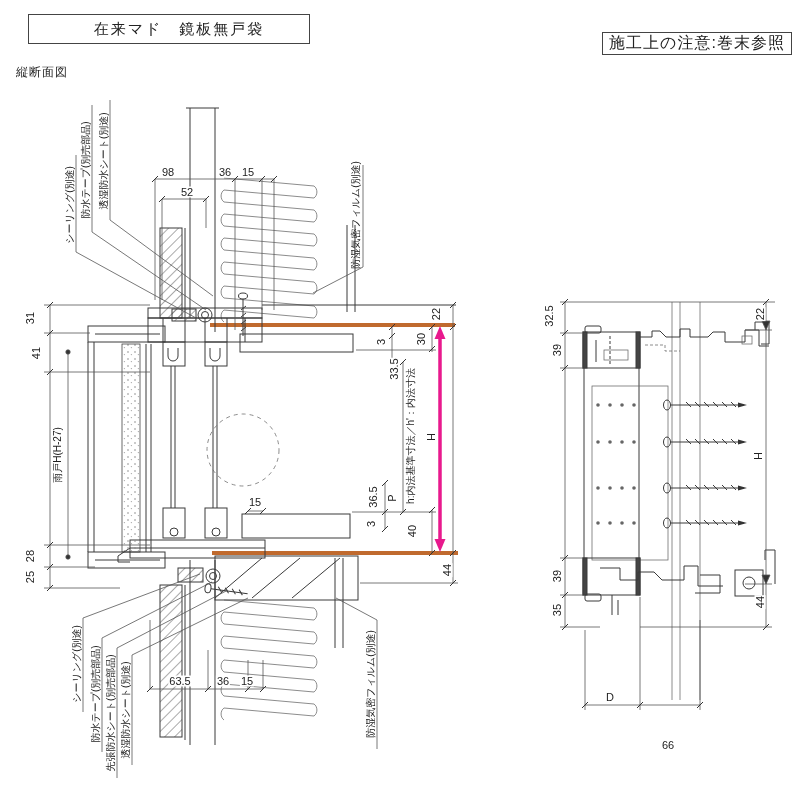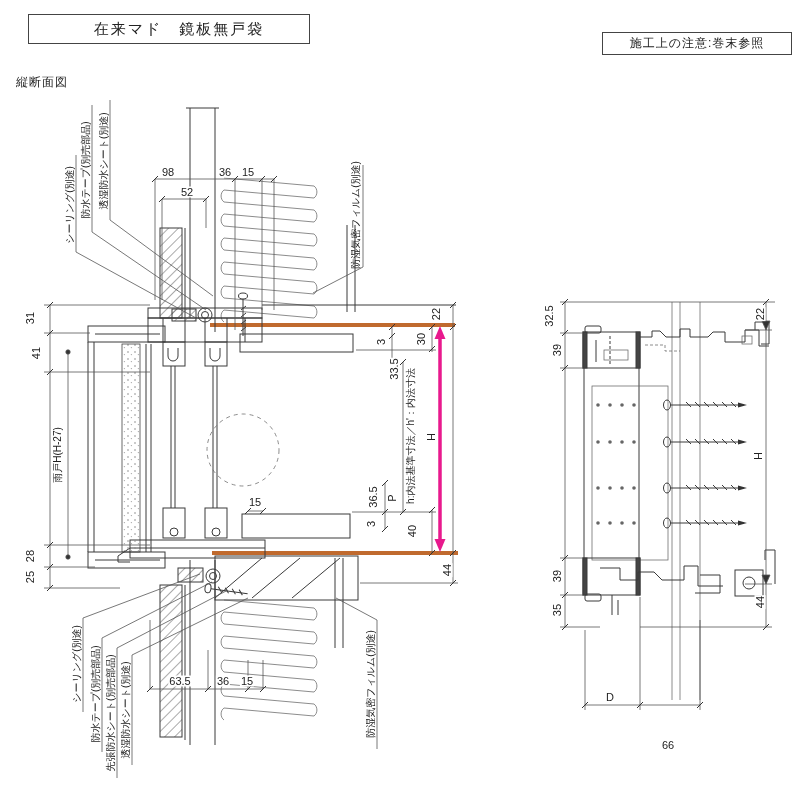--- a/index.html
+++ b/index.html
@@ -8,22 +8,22 @@
   svg{position:absolute;left:0;top:0;}
   .lbl{position:absolute;font-size:11px;line-height:1;color:#222;white-space:nowrap;
        transform:translate(-50%,-50%);background:#fff;padding:0 1px;}
   .v{transform:translate(-50%,-50%) rotate(-90deg);}
   .s10{font-size:10px;}
   .nobg{background:transparent;}
   .title-box{position:absolute;left:28px;top:14px;width:260px;height:28px;border:1px solid #444;
              display:flex;align-items:center;justify-content:center;font-size:15px;letter-spacing:2px;background:#fff;padding-left:20px;}
   .doc-title{position:absolute;right:10px;top:8px;font-size:16px;letter-spacing:1px;}
   .note-box{position:absolute;left:602px;top:32px;width:188px;height:21px;border:1px solid #444;
-            display:flex;align-items:center;justify-content:center;font-size:12px;letter-spacing:1px;background:#fff;}
-  .section-lbl{position:absolute;left:16px;top:74px;font-size:12px;letter-spacing:1px;}
+            display:flex;align-items:center;justify-content:center;font-size:16px;letter-spacing:1px;background:#fff;}
+  .section-lbl{position:absolute;left:16px;top:64px;font-size:12px;letter-spacing:1px;}
   .st{stroke:#3a3a3a;stroke-width:1;fill:none;}
   .tn{stroke:#666;stroke-width:0.75;fill:none;}
   .dim{stroke:#555;stroke-width:0.8;fill:none;}
   .tick{stroke:#333;stroke-width:1;fill:none;}
   .orange{stroke:var(--c-orange,#c06a2e);stroke-width:4;fill:none;}
   .mag{stroke:var(--c-magenta,#e8198d);stroke-width:3.5;fill:none;}
   .magf{fill:var(--c-magenta,#e8198d);stroke:none;}
 </style>
 </head>
 <body>

